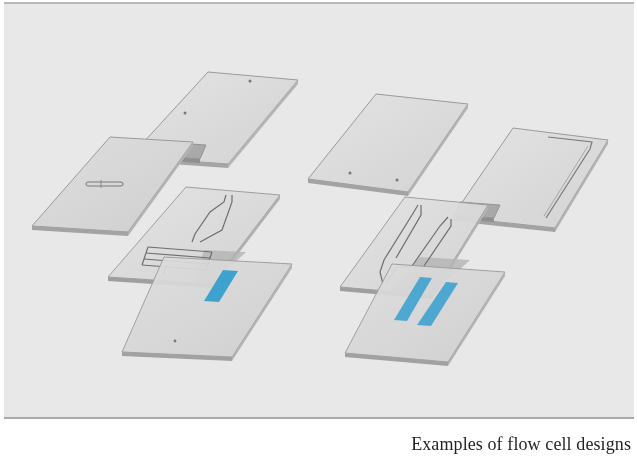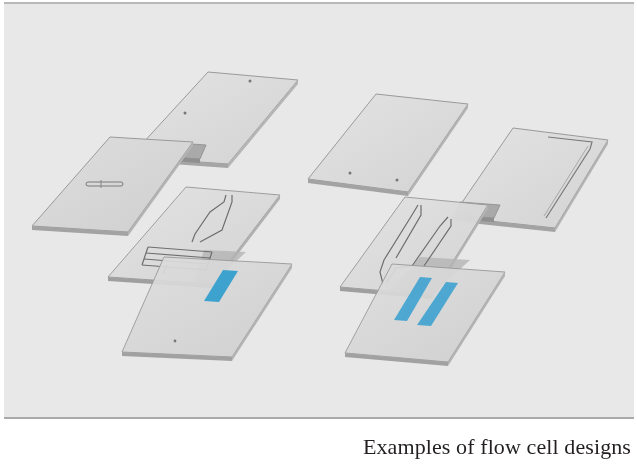--- a/index.html
+++ b/index.html
@@ -8,21 +8,21 @@
     position: absolute; left: 4px; top: 2px; width: 630px; height: 417px;
     background: #e8e8e8;
     border-top: 2px solid #b8b8b8;
     border-bottom: 2px solid #a9aaaa;
     box-sizing: border-box;
   }
   .panel svg { position: absolute; left: -4px; top: -2px; }
   .caption {
     position: absolute; right: 6px; top: 434px;
     font-family: "Liberation Serif", "DejaVu Serif", serif;
-    font-size: 22px; color: #231f20; letter-spacing: 0.1px;
+    font-size: 18px; color: #231f20; letter-spacing: 0.1px;
     white-space: nowrap;
   }
 </style>
 </head>
 <body>
 
 <div class="panel">
   <svg width="637" height="420" viewBox="0 0 637 420">
     <defs>
       <linearGradient id="glass" x1="0" y1="0" x2="1" y2="1">

